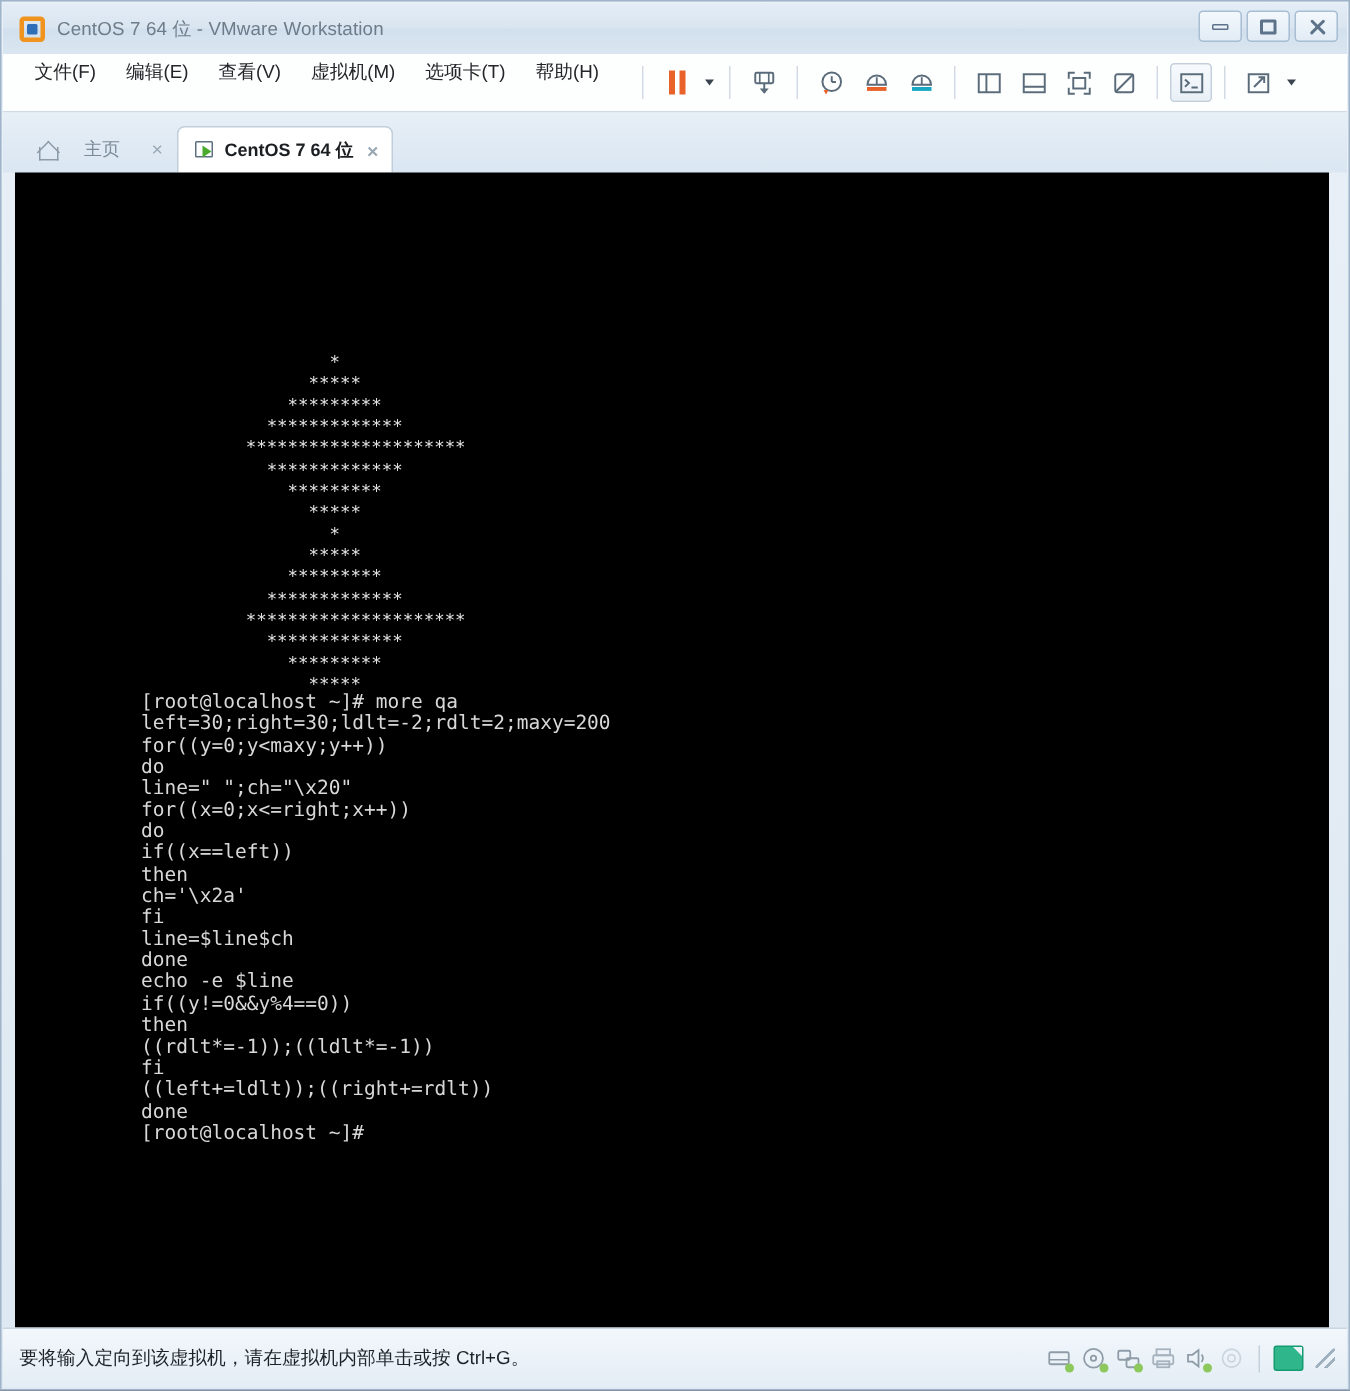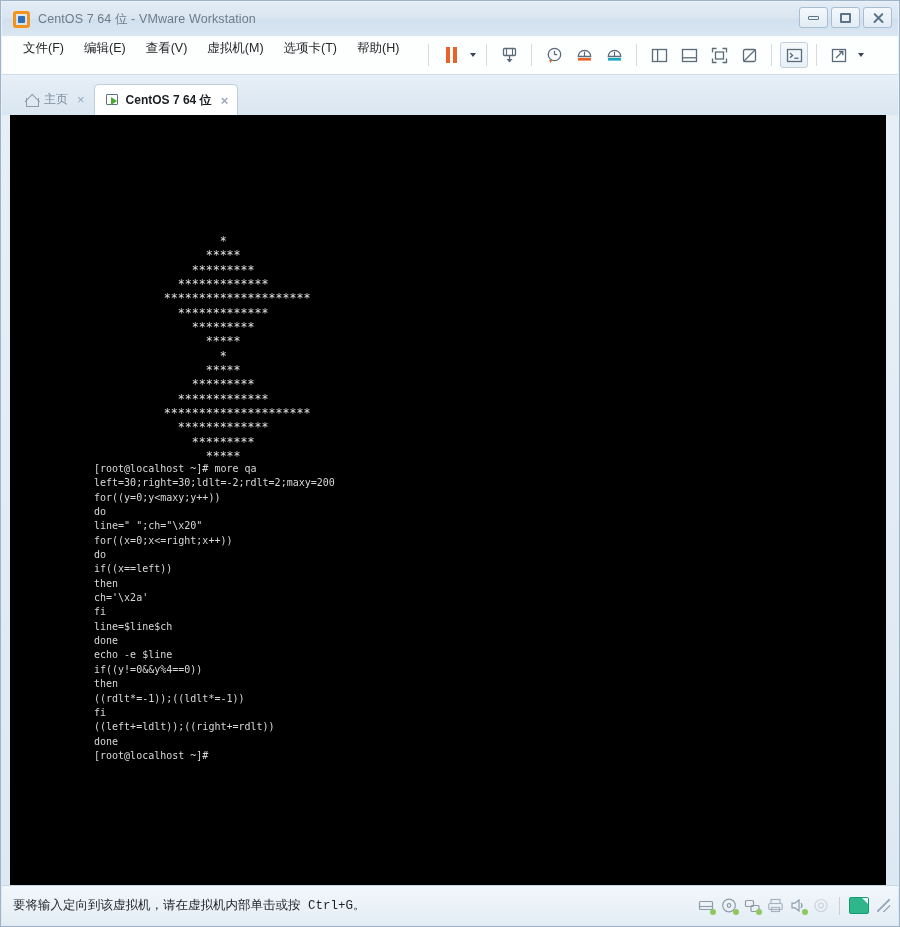--- a/index.html
+++ b/index.html
@@ -160,20 +160,21 @@
     align-items: center;
     padding: 0 9px 0 11px;
     font-size: 12px;
     border-top-left-radius: 5px;
     border-top-right-radius: 5px;
     white-space: nowrap;
   }
   .tab.inactive {
     color: #7b8a98;
     background: transparent;
+    gap: 12px;
   }
   .tab.active {
     background: #ffffff;
     color: #1c1f22;
     font-weight: bold;
     border: 1px solid #c0cedb;
     border-bottom: none;
   }
   .tab .tab-close {
     margin-left: 9px;
@@ -245,21 +246,20 @@
 
   
   #status-bar {
     position: absolute;
     left: 1px; bottom: 1px;
     width: 896px; height: 40px;
     background: linear-gradient(to bottom,#f2f7fb 0%,#e4edf5 100%);
     border-top: 1px solid #c9d6e2;
     display: flex;
     align-items: center;
-    font-family: Liberation Mono, monospace;
   }
   #status-message {
     margin-left: 11px;
     font-size: 12.5px;
     color: #1e2328;
     white-space: nowrap;
   }
   #status-icons {
     position: absolute;
     right: 8px; top: 0;
@@ -444,21 +444,21 @@
               *********
                 *****
                   *
                 *****
               *********
             *************
           *********************
             *************
               *********
                 *****</pre>
-    <pre id="shell-log" style="font-family:'DejaVu Sans Mono','Liberation Mono',monospace;font-size:10px;line-height:14.35px;color:#d8d8d8;margin:0;white-space:pre;">[root@localhost ~]# more qa
+    <pre id="shell-log" style="font-family:'DejaVu Sans Mono','Liberation Mono',monospace;font-size:13px;line-height:14.35px;color:#d8d8d8;margin:0;white-space:pre;">[root@localhost ~]# more qa
 left=30;right=30;ldlt=-2;rdlt=2;maxy=200
 for((y=0;y&lt;maxy;y++))
 do
 line=" ";ch="\x20"
 for((x=0;x&lt;=right;x++))
 do
 if((x==left))
 then
 ch='\x2a'
 fi

